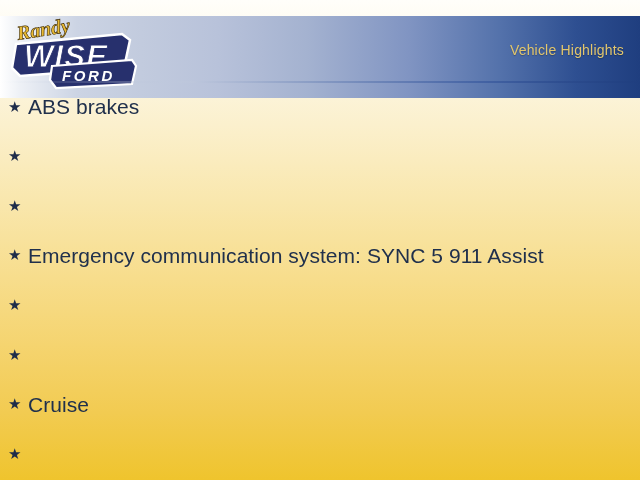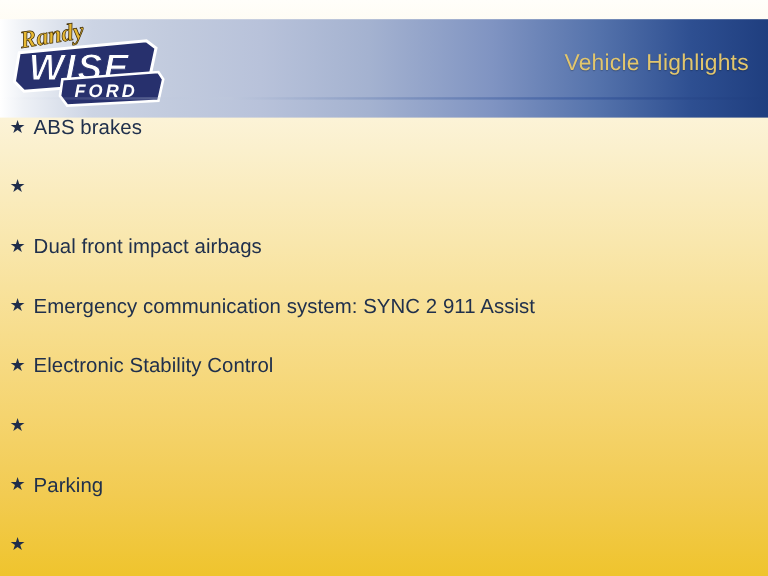--- a/index.html
+++ b/index.html
@@ -59,21 +59,21 @@
         rgba(255,255,255,0) 0%,
         rgba(190,200,220,0.45) 30%,
         rgba(60,92,160,0.75) 75%,
         rgba(31,62,127,0.9) 100%);
   }
 
   #header-title {
     position: absolute;
     right: 16px;
     top: 26px;
-    font-size: 19px;
+    font-size: 14px;
     font-weight: 400;
     letter-spacing: 0.2px;
     color: #e2c66d;
     white-space: nowrap;
     text-shadow: 0 1px 1px rgba(0,0,0,0.25);
   }
 
   
   #logo {
     position: absolute;
@@ -106,21 +106,21 @@
   .hl-star {
     font-size: 15px;
     line-height: 1;
     color: #1f2d4a;
     width: 20px;
     flex: 0 0 20px;
     text-align: left;
     transform: translateY(-1px);
   }
   .hl-label {
-    font-size: 17px;
+    font-size: 21px;
     color: #20304c;
     letter-spacing: 0.05px;
     text-align: right;
   }
 </style>
 </head>
 <body>
 
 <div id="slide">
 
@@ -151,35 +151,33 @@
   <ul id="highlights">
       <li class="hl-item" style="top: 12px;">
         <span class="hl-star">★</span>
         <span class="hl-label">ABS brakes</span>
       </li>
       <li class="hl-item" style="top: 61.6px;">
         <span class="hl-star">★</span>
       </li>
       <li class="hl-item" style="top: 111.2px;">
         <span class="hl-star">★</span>
-        <span class="hl-label">Dual front impact airbags</span>
       </li>
       <li class="hl-item" style="top: 160.8px;">
         <span class="hl-star">★</span>
-        <span class="hl-label">Emergency communication system: SYNC 2 911 Assist</span>
+        <span class="hl-label">Emergency communication system: SYNC 5 911 Assist</span>
       </li>
       <li class="hl-item" style="top: 210.4px;">
         <span class="hl-star">★</span>
-        <span class="hl-label">Electronic Stability Control</span>
       </li>
       <li class="hl-item" style="top: 260px;">
         <span class="hl-star">★</span>
       </li>
       <li class="hl-item" style="top: 309.6px;">
         <span class="hl-star">★</span>
-        <span class="hl-label">Parking</span>
+        <span class="hl-label">Cruise</span>
       </li>
       <li class="hl-item" style="top: 359.2px;">
         <span class="hl-star">★</span>
       </li>
     </ul>
 
 </div>
 
 </body></html>

